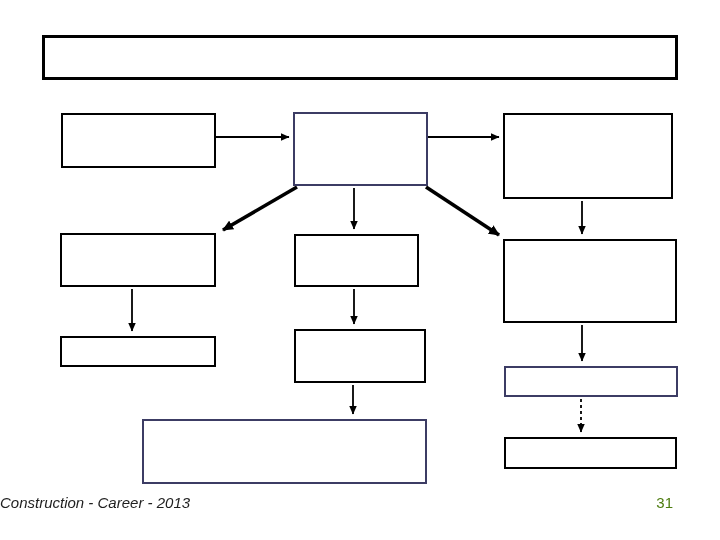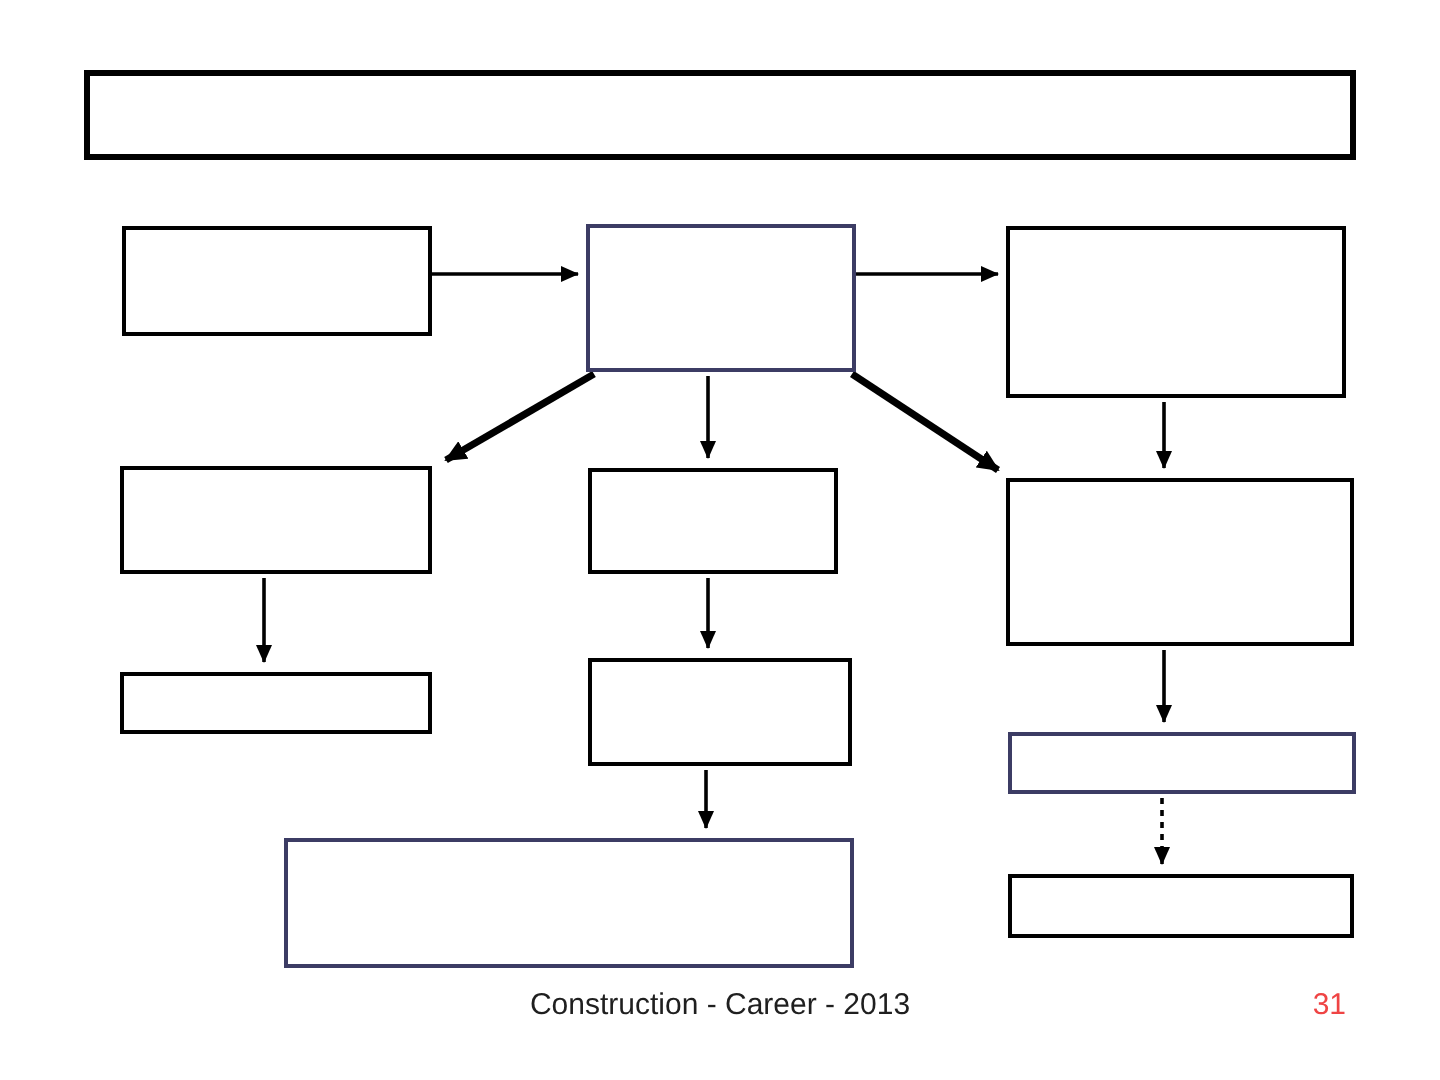--- a/index.html
+++ b/index.html
@@ -27,33 +27,33 @@
     top: 0;
     width: 720px;
     height: 540px;
     pointer-events: none;
   }
   .footer-caption {
     position: absolute;
     left: 0;
     right: 0;
     top: 495px;
-    text-align: center;
     font-size: 15px;
     line-height: 16px;
     color: #1f1f1f;
+    font-style: italic;
   }
   .page-number {
     position: absolute;
     right: 47px;
     top: 495px;
     text-align: right;
     font-size: 15px;
     line-height: 16px;
-    color: #ef4444;
+    color: #4d7c0f;
   }
 </style>
 </head>
 <body>
 
 <div class="slide">
 
   <svg id="connector-layer" width="720" height="540" viewBox="0 0 720 540" xmlns="http://www.w3.org/2000/svg">
     <defs>
       <marker id="arrow-thin" markerUnits="userSpaceOnUse" markerWidth="9" markerHeight="8" refX="8.5" refY="4" orient="auto">

